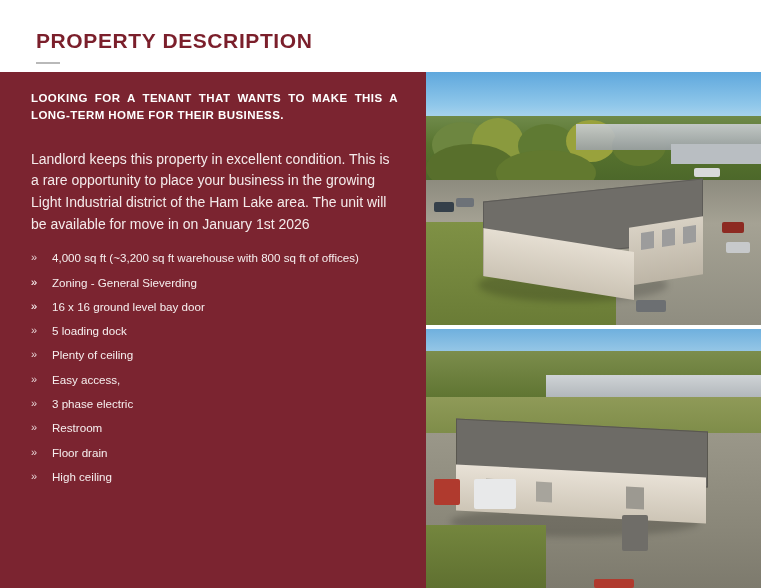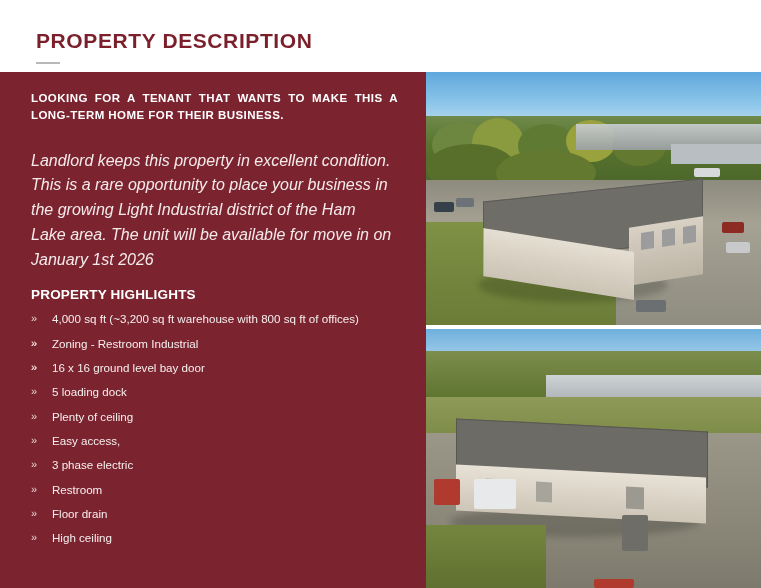--- a/index.html
+++ b/index.html
@@ -61,26 +61,25 @@
   .lead {
     font-size: 11.5px;
     font-weight: bold;
     line-height: 1.5;
     letter-spacing: 0.45px;
     margin: 0 0 24px 0;
     text-align: justify;
     max-width: 370px;
   }
   .para {
-    font-size: 16px;
+    font-size: 14px;
     line-height: 1.55;
     margin: 0 4px 15px 0;
     max-width: 368px;
     color: #f4eaea;
-    font-style: italic;
   }
   .highlights-title {
     font-size: 13.5px;
     font-weight: bold;
     letter-spacing: 0.2px;
     margin: 4px 0 9px 0;
   }
   ul.highlights {
     list-style: none;
     margin: 0;
@@ -231,25 +230,24 @@
 <div class="page">
 
   <div class="header">
     <div class="page-title">PROPERTY DESCRIPTION</div>
     <div class="title-rule"></div>
   </div>
 
   <div class="left-panel">
     <p class="lead">LOOKING FOR A TENANT THAT WANTS TO MAKE THIS A LONG-TERM HOME FOR THEIR BUSINESS.</p>
     <p class="para">Landlord keeps this property in excellent condition.  This is a rare opportunity to place your business in the growing Light Industrial district of the Ham Lake area.  The unit will be available for move in on January 1st 2026</p>
-    <div class="highlights-title">PROPERTY HIGHLIGHTS</div>
     <ul class="highlights">
       <li><span class="bullet">»</span><span>4,000 sq ft (~3,200 sq ft warehouse with 800 sq ft of offices)</span></li>
       <li><span class="bullet">»</span></li>
-      <li><span class="bullet">»</span><span>Zoning - Restroom Industrial</span></li>
+      <li><span class="bullet">»</span><span>Zoning - General Sieverding</span></li>
       <li><span class="bullet">»</span></li>
       <li><span class="bullet">»</span><span>16 x 16 ground level bay door</span></li>
       <li><span class="bullet">»</span><span>5 loading dock</span></li>
       <li><span class="bullet">»</span><span>Plenty of ceiling</span></li>
       <li><span class="bullet">»</span><span>Easy access,</span></li>
       <li><span class="bullet">»</span><span>3 phase electric</span></li>
       <li><span class="bullet">»</span><span>Restroom</span></li>
       <li><span class="bullet">»</span><span>Floor drain</span></li>
       <li><span class="bullet">»</span><span>High ceiling</span></li>
     </ul>

